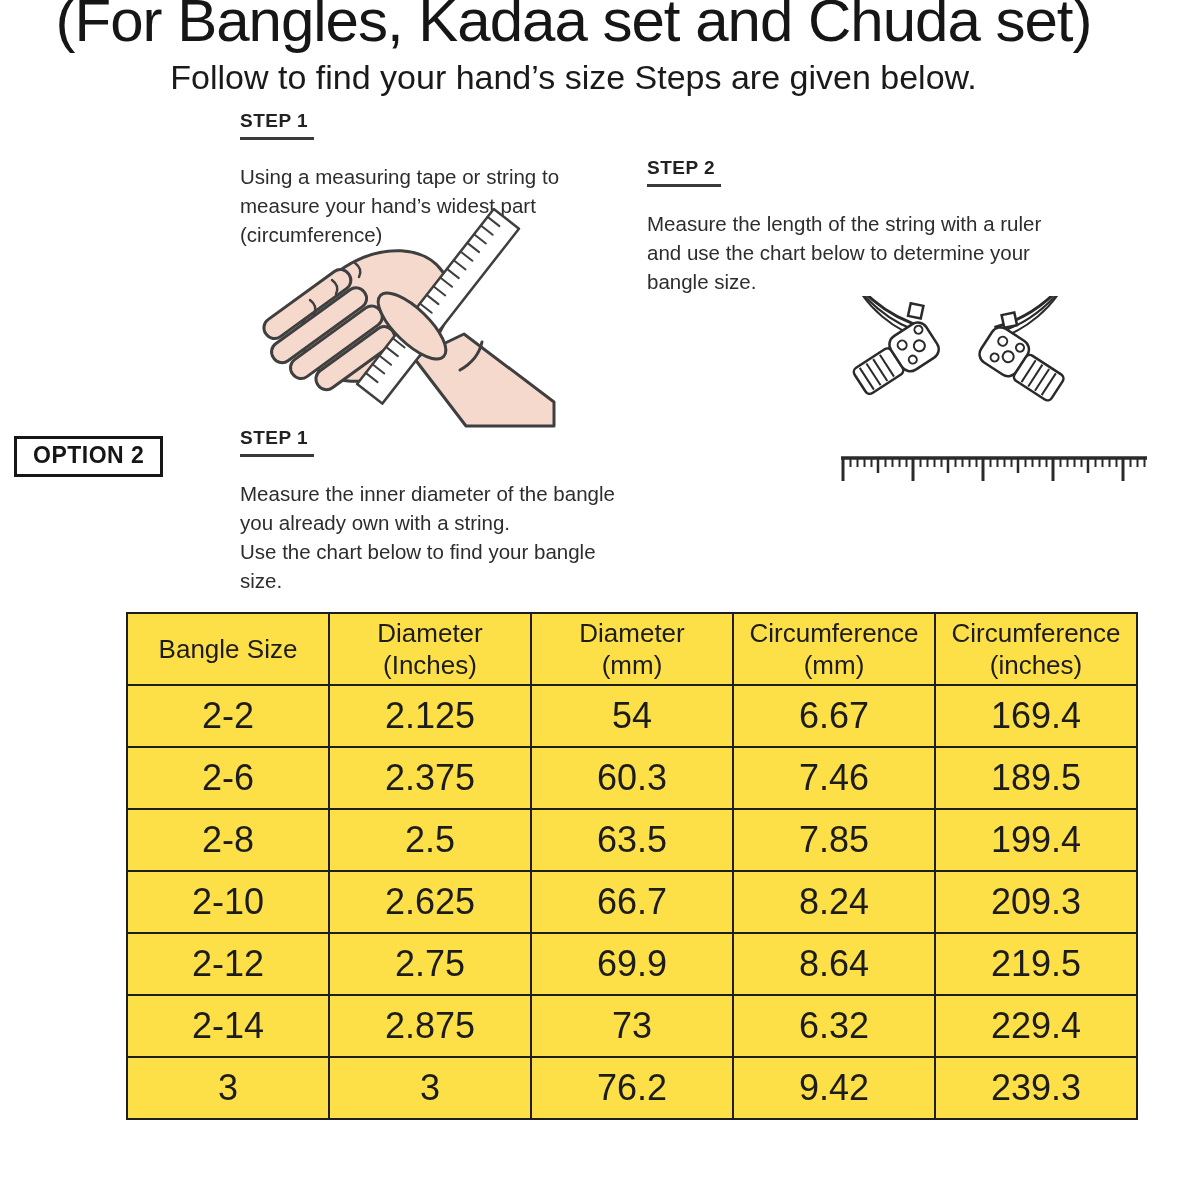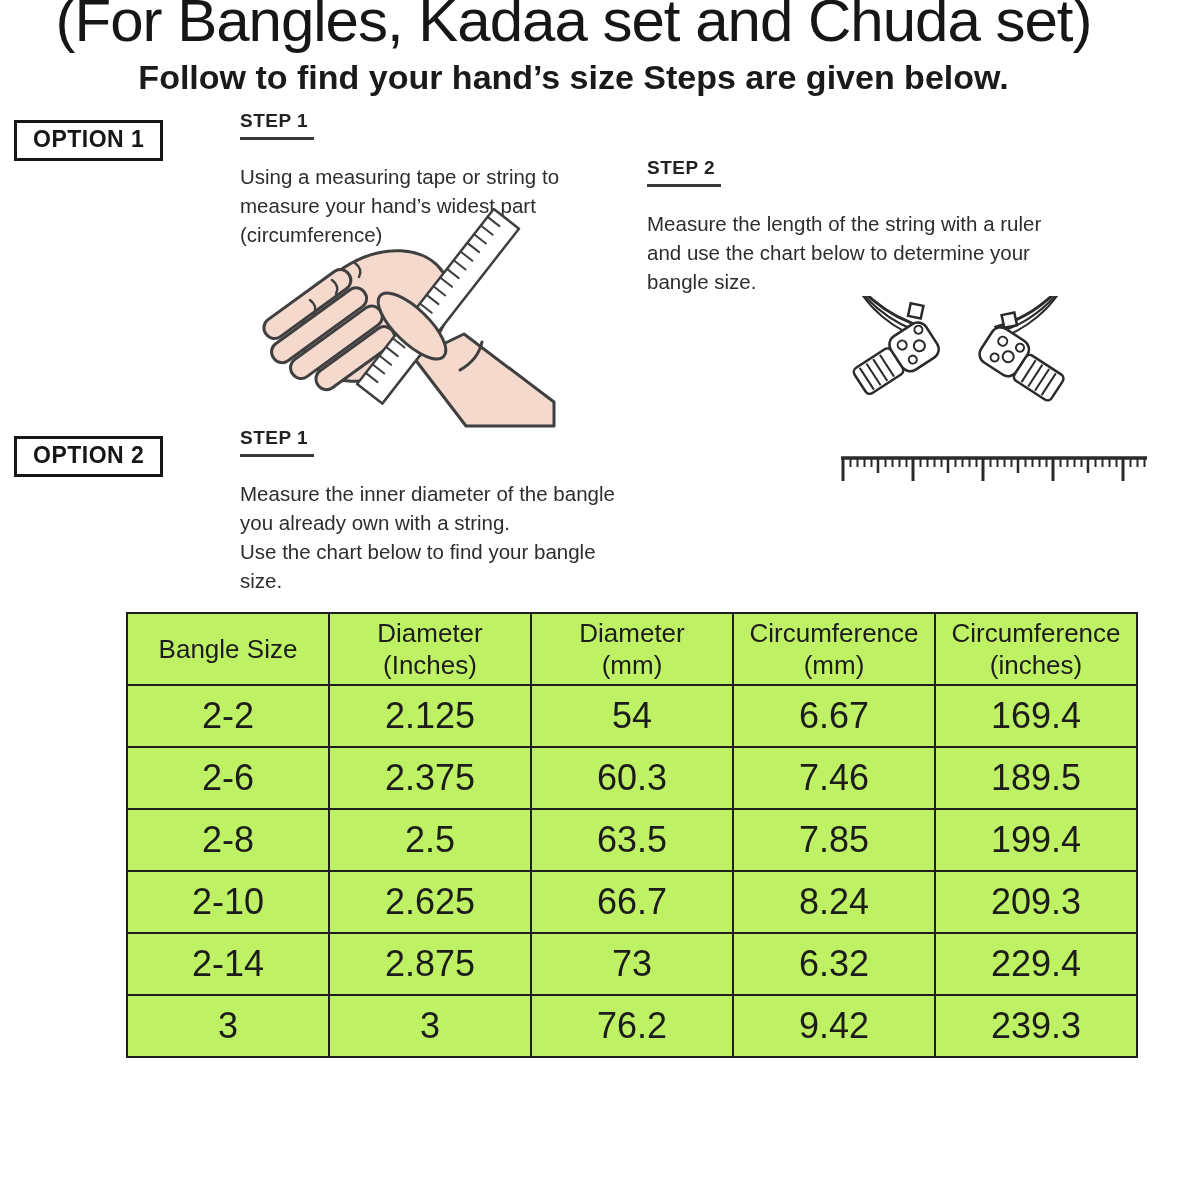--- a/index.html
+++ b/index.html
@@ -19,21 +19,21 @@
   .page-title {
     position: absolute; top: -14px; left: 0; right: 0;
     text-align: center;
     font-size: 60px; font-weight: 400; letter-spacing: -1px;
     color: #161616;
     white-space: nowrap;
   }
   .page-subtitle {
     position: absolute; top: 58px; left: 0; right: 0;
     text-align: center;
-    font-size: 34px; font-weight: 700;
+    font-size: 34px; font-weight: 400;
     color: #1a1a1a;
   }
   .option-box {
     position: absolute;
     border: 3px solid #161616;
     background: #ffffff;
     padding: 3px 16px 5px 16px;
     font-size: 23px; font-weight: bold; letter-spacing: 0.5px;
     color: #161616;
   }
@@ -58,21 +58,21 @@
   }
   .illu { position: absolute; }
   #hand-illu   { left: 252px; top: 208px; }
   #bangle-illu { left: 806px; top: 296px; }
   table.size-table {
     position: absolute;
     left: 126px; top: 612px;
     width: 1012px;
     border-collapse: collapse;
     table-layout: fixed;
-    background: #bef264;
+    background: #fde047;
   }
   .size-table th, .size-table td {
     border: 2.5px solid #1e1e1e;
     text-align: center; vertical-align: middle;
     color: #1c1c1c;
   }
   .size-table th {
     height: 72px;
     font-size: 26px; font-weight: 400;
     white-space: pre-line; line-height: 1.25;
@@ -83,21 +83,20 @@
   }
 </style>
 </head>
 <body>
 
 <div class="canvas">
 
   <div class="page-title">(For Bangles, Kadaa set and Chuda set)</div>
   <div class="page-subtitle">Follow to find your hand’s size Steps are given below.</div>
 
-  <div class="option-box" id="option1-box">OPTION 1</div>
 
   <div class="step-block" id="step1a-block">
     <span class="step-heading">STEP 1</span>
     <div class="step-text">Using a measuring tape or string to
 measure your hand’s widest part
 (circumference)</div>
   </div>
 
   <div class="step-block" id="step2-block">
     <span class="step-heading">STEP 2</span>
@@ -256,20 +255,27 @@
         <td>199.4</td>
       </tr>
       <tr>
         <td>2-10</td>
         <td>2.625</td>
         <td>66.7</td>
         <td>8.24</td>
         <td>209.3</td>
       </tr>
       <tr>
+        <td>2-12</td>
+        <td>2.75</td>
+        <td>69.9</td>
+        <td>8.64</td>
+        <td>219.5</td>
+      </tr>
+      <tr>
         <td>2-14</td>
         <td>2.875</td>
         <td>73</td>
         <td>6.32</td>
         <td>229.4</td>
       </tr>
       <tr>
         <td>3</td>
         <td>3</td>
         <td>76.2</td>

